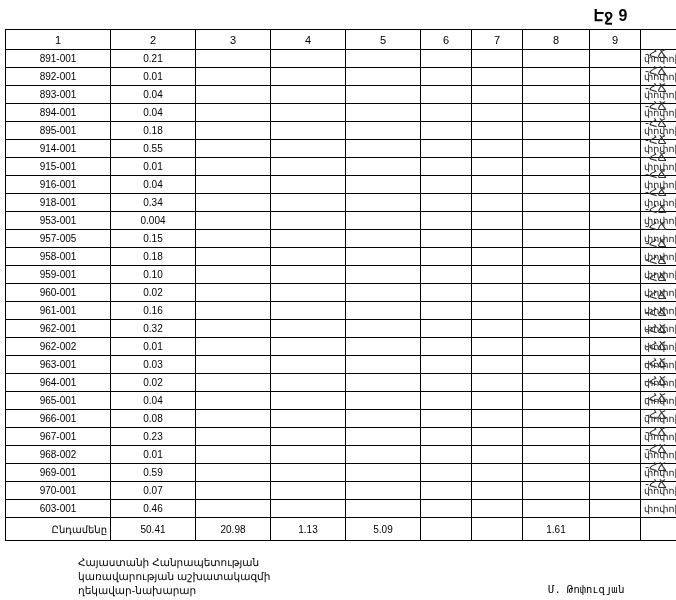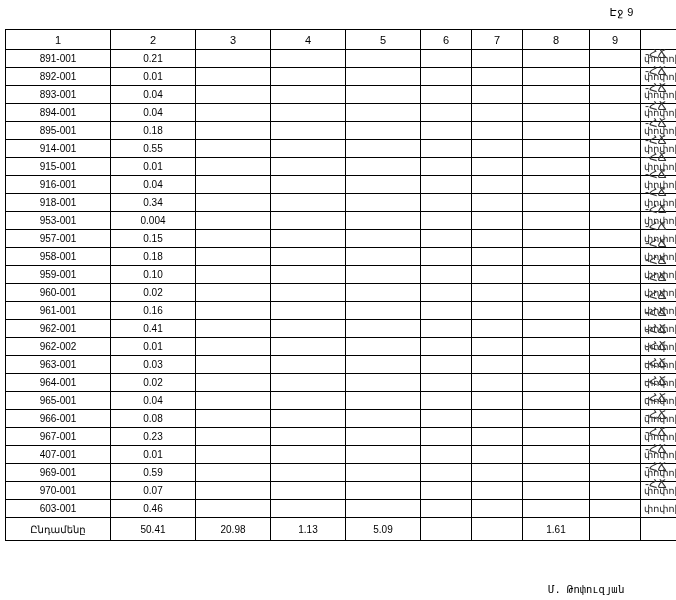--- a/index.html
+++ b/index.html
@@ -16,23 +16,23 @@
     overflow: hidden;
   }
   .page {
     position: relative;
     width: 676px;
     height: 600px;
   }
   .page-number {
     position: absolute;
     top: 6px;
-    right: 42px;
-    font-size: 11px;
-    font-weight: normal;
+    right: 48px;
+    font-size: 16px;
+    font-weight: bold;
     letter-spacing: 0.5px;
   }
   table.grid {
     position: absolute;
     top: 29px;
     left: 5px;
     border-collapse: collapse;
     table-layout: fixed;
     width: 634px;
     font-size: 10px;
@@ -74,21 +74,21 @@
     text-align: left;
     font-size: 9.5px;
     padding-left: 5px;
     color: #1a1a1a;
   }
   tr.total-row td {
     height: 22px;
     font-size: 10px;
   }
   td.total-label {
-    text-align: center;
+    text-align: right;
     font-size: 10px;
     font-family: Liberation Serif, serif;
   }
   .right-marks {
     position: absolute;
     top: 46px;
     left: 645px;
     width: 28px;
     font-size: 12px;
     line-height: 17.2px;
@@ -249,21 +249,21 @@
         <td class="num"></td>
         <td class="num"></td>
         <td class="num"></td>
         <td class="num"></td>
         <td class="num"></td>
         <td class="num"></td>
         <td class="num"></td>
         <td class="note">փոփոխ., հրաժ.</td>
       </tr>
       <tr>
-        <td class="code">957-001</td>
+        <td class="code">957-005</td>
         <td class="num">0.15</td>
         <td class="num"></td>
         <td class="num"></td>
         <td class="num"></td>
         <td class="num"></td>
         <td class="num"></td>
         <td class="num"></td>
         <td class="num"></td>
         <td class="note">փոփոխ., հրաժ.</td>
       </tr>
@@ -310,21 +310,21 @@
         <td class="num"></td>
         <td class="num"></td>
         <td class="num"></td>
         <td class="num"></td>
         <td class="num"></td>
         <td class="num"></td>
         <td class="note">փոփոխ., հրաժ.</td>
       </tr>
       <tr>
         <td class="code">962-001</td>
-        <td class="num">0.41</td>
+        <td class="num">0.32</td>
         <td class="num"></td>
         <td class="num"></td>
         <td class="num"></td>
         <td class="num"></td>
         <td class="num"></td>
         <td class="num"></td>
         <td class="num"></td>
         <td class="note">փոփոխ., հրաժ.</td>
       </tr>
       <tr>
@@ -393,21 +393,21 @@
         <td class="num"></td>
         <td class="num"></td>
         <td class="num"></td>
         <td class="num"></td>
         <td class="num"></td>
         <td class="num"></td>
         <td class="num"></td>
         <td class="note">փոփոխ., հրաժ.</td>
       </tr>
       <tr>
-        <td class="code">407-001</td>
+        <td class="code">968-002</td>
         <td class="num">0.01</td>
         <td class="num"></td>
         <td class="num"></td>
         <td class="num"></td>
         <td class="num"></td>
         <td class="num"></td>
         <td class="num"></td>
         <td class="num"></td>
         <td class="note">փոփոխ., հրաժ.</td>
       </tr>
@@ -485,16 +485,21 @@
     <div>-ՀՃ</div>
     <div>-ՀՃ</div>
     <div>-ՀՃ</div>
     <div>-ՀՃ</div>
     <div>-ՀՃ</div>
     <div>-ՀՃ</div>
     <div>-ՀՃ</div>
     <div>-ՀՃ</div>
   </div>
 
+  <div class="signature-block">
+    <div class="sig-line">Հայաստանի Հանրապետության</div>
+    <div class="sig-line">կառավարության աշխատակազմի</div>
+    <div class="sig-line">ղեկավար-նախարար</div>
+  </div>
 
   <div class="signature-name">Մ. Թոփուզյան</div>
 
 </div>
 
 </body></html>

